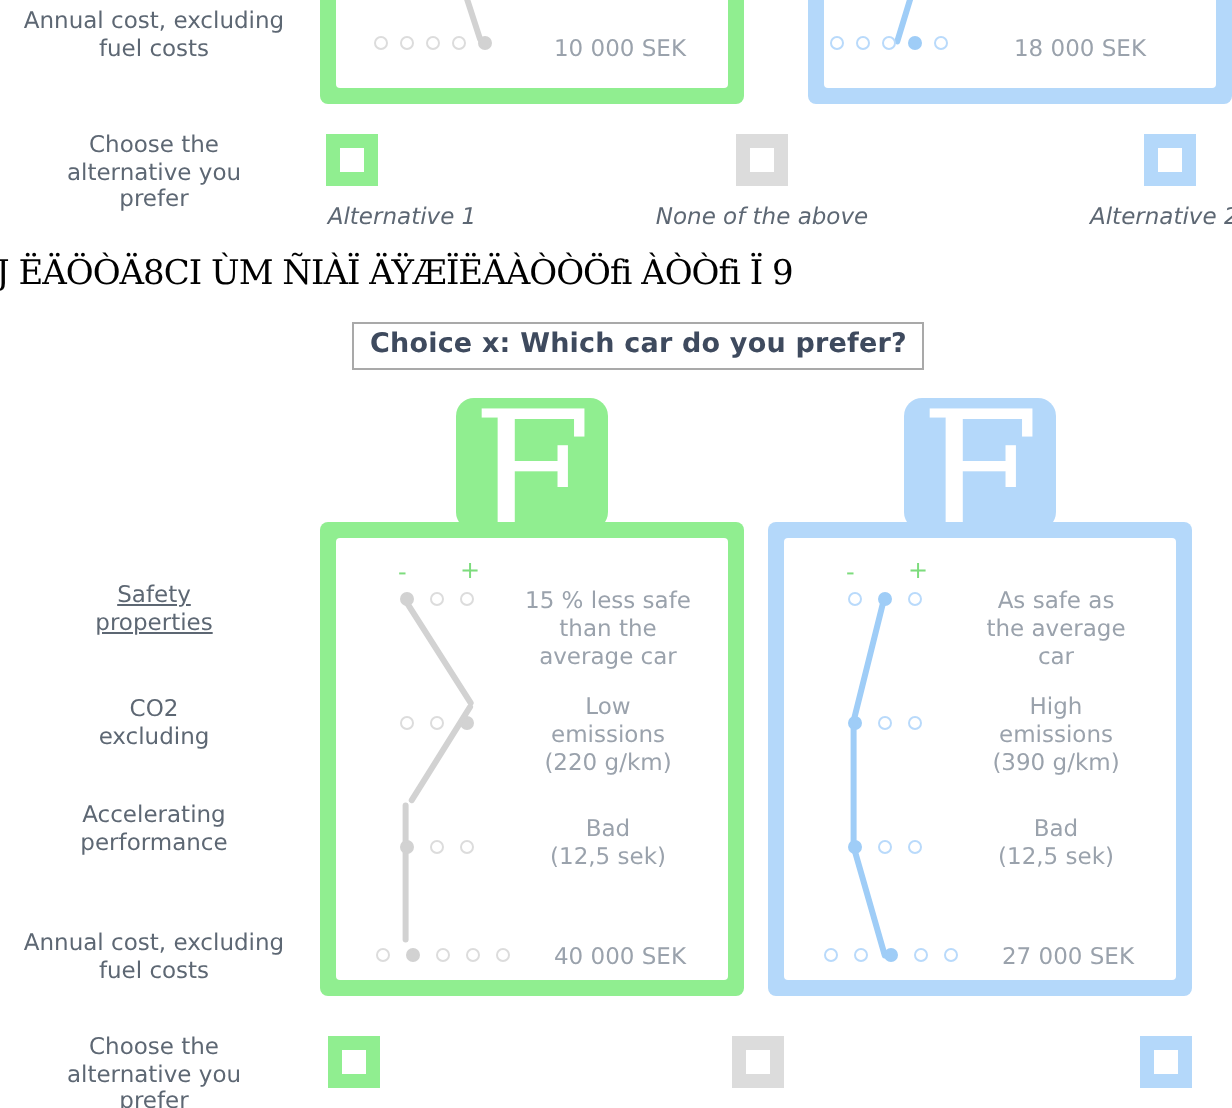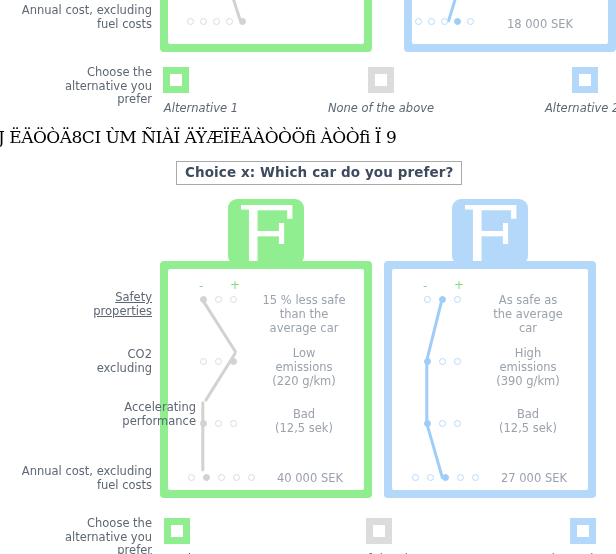--- a/index.html
+++ b/index.html
@@ -13,21 +13,21 @@
   }
   .page{position:relative;width:616px;height:554px;}
 
   .attr-label{
     position:absolute;
     left:2px;
     width:150px;
     font-size:11.5px;
     line-height:13.5px;
     color:#5d6773;
-    text-align:right;
+    text-align:center;
   }
 
   
   .card{
     position:absolute;
     box-sizing:border-box;
     border-radius:4px;
   }
   .card.green{background:#90ee90;}
   .card.blue{background:#b4d8fa;}
@@ -160,20 +160,21 @@
 fuel costs</div>
 
   <div class="scale-row" style="left:187px;top:18px;width:60px;">
     <div class="seg" style="left:46px;top:-22px;width:25px;transform:rotate(72deg);"></div>
     <div class="dot" style="left:0px;"></div>
     <div class="dot" style="left:13px;"></div>
     <div class="dot" style="left:26px;"></div>
     <div class="dot" style="left:39px;"></div>
     <div class="dot sel" style="left:52px;"></div>
   </div>
+  <div class="val-text" style="left:260px;top:17px;width:100px;white-space:pre-line;">10 000 SEK</div>
 
   <div class="scale-row" style="left:415px;top:18px;width:60px;">
     <div class="seg blue" style="left:41px;top:-22px;width:26px;transform:rotate(107deg);"></div>
     <div class="dot blue" style="left:0px;"></div>
     <div class="dot blue" style="left:13px;"></div>
     <div class="dot blue" style="left:26px;"></div>
     <div class="dot blue sel" style="left:39px;"></div>
     <div class="dot blue" style="left:52px;"></div>
   </div>
   <div class="val-text" style="left:490px;top:17px;width:100px;white-space:pre-line;">18 000 SEK</div>
@@ -205,21 +206,21 @@
   <div class="card green" style="left:160px;top:261px;width:212px;height:237px;"></div>
   <div class="card-inner" style="left:168px;top:269px;width:196px;height:221px;"></div>
 
   <div class="card blue" style="left:384px;top:261px;width:212px;height:237px;"></div>
   <div class="card-inner" style="left:392px;top:269px;width:196px;height:221px;"></div>
 
   <div class="attr-label" style="top:291px;white-space:pre-line;text-decoration:underline;">Safety
 properties</div>
   <div class="attr-label" style="top:348px;white-space:pre-line;">CO2
 excluding</div>
-  <div class="attr-label" style="top:401px;white-space:pre-line;margin-left:44px;">Accelerating
+  <div class="attr-label" style="top:401px;white-space:pre-line;">Accelerating
 performance</div>
   <div class="attr-label" style="top:465px;white-space:pre-line;">Annual cost, excluding
 fuel costs</div>
   <div class="attr-label" style="top:517px;white-space:pre-line;">Choose the
 alternative you
 prefer</div>
 
   <div class="plusminus" style="left:199px;top:280px;">-</div>
   <div class="plusminus" style="left:230px;top:279px;">+</div>
 

